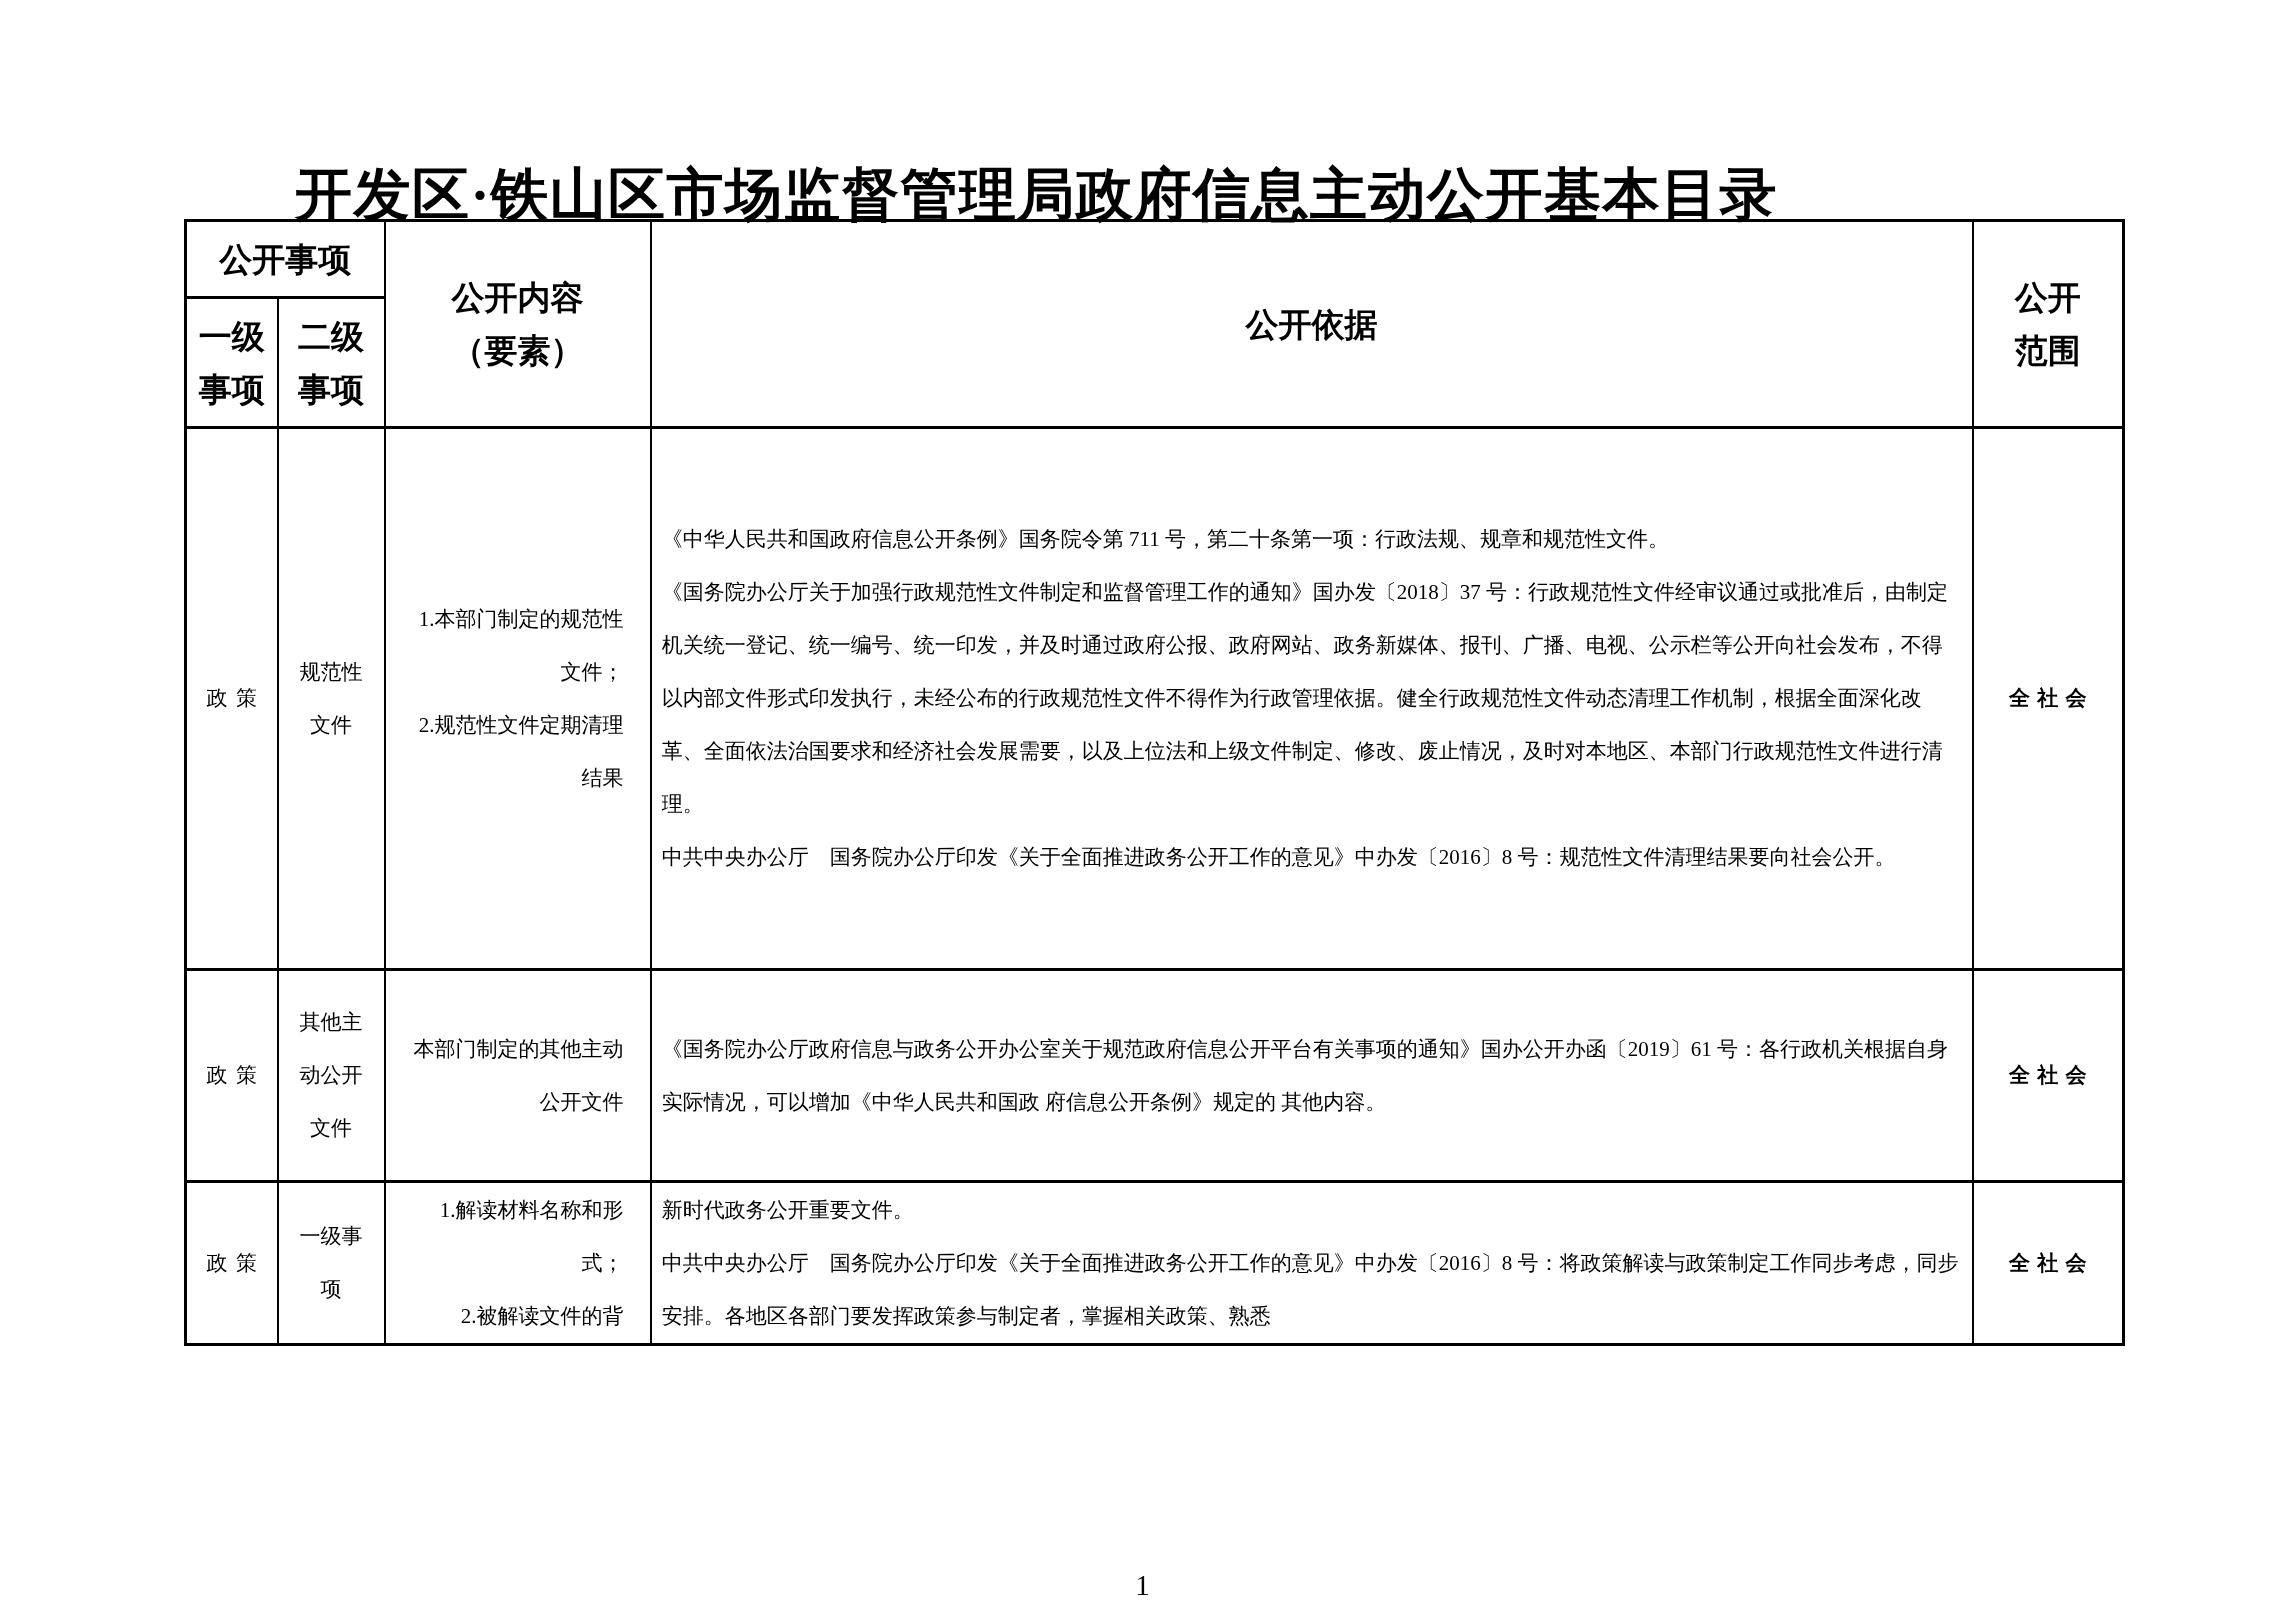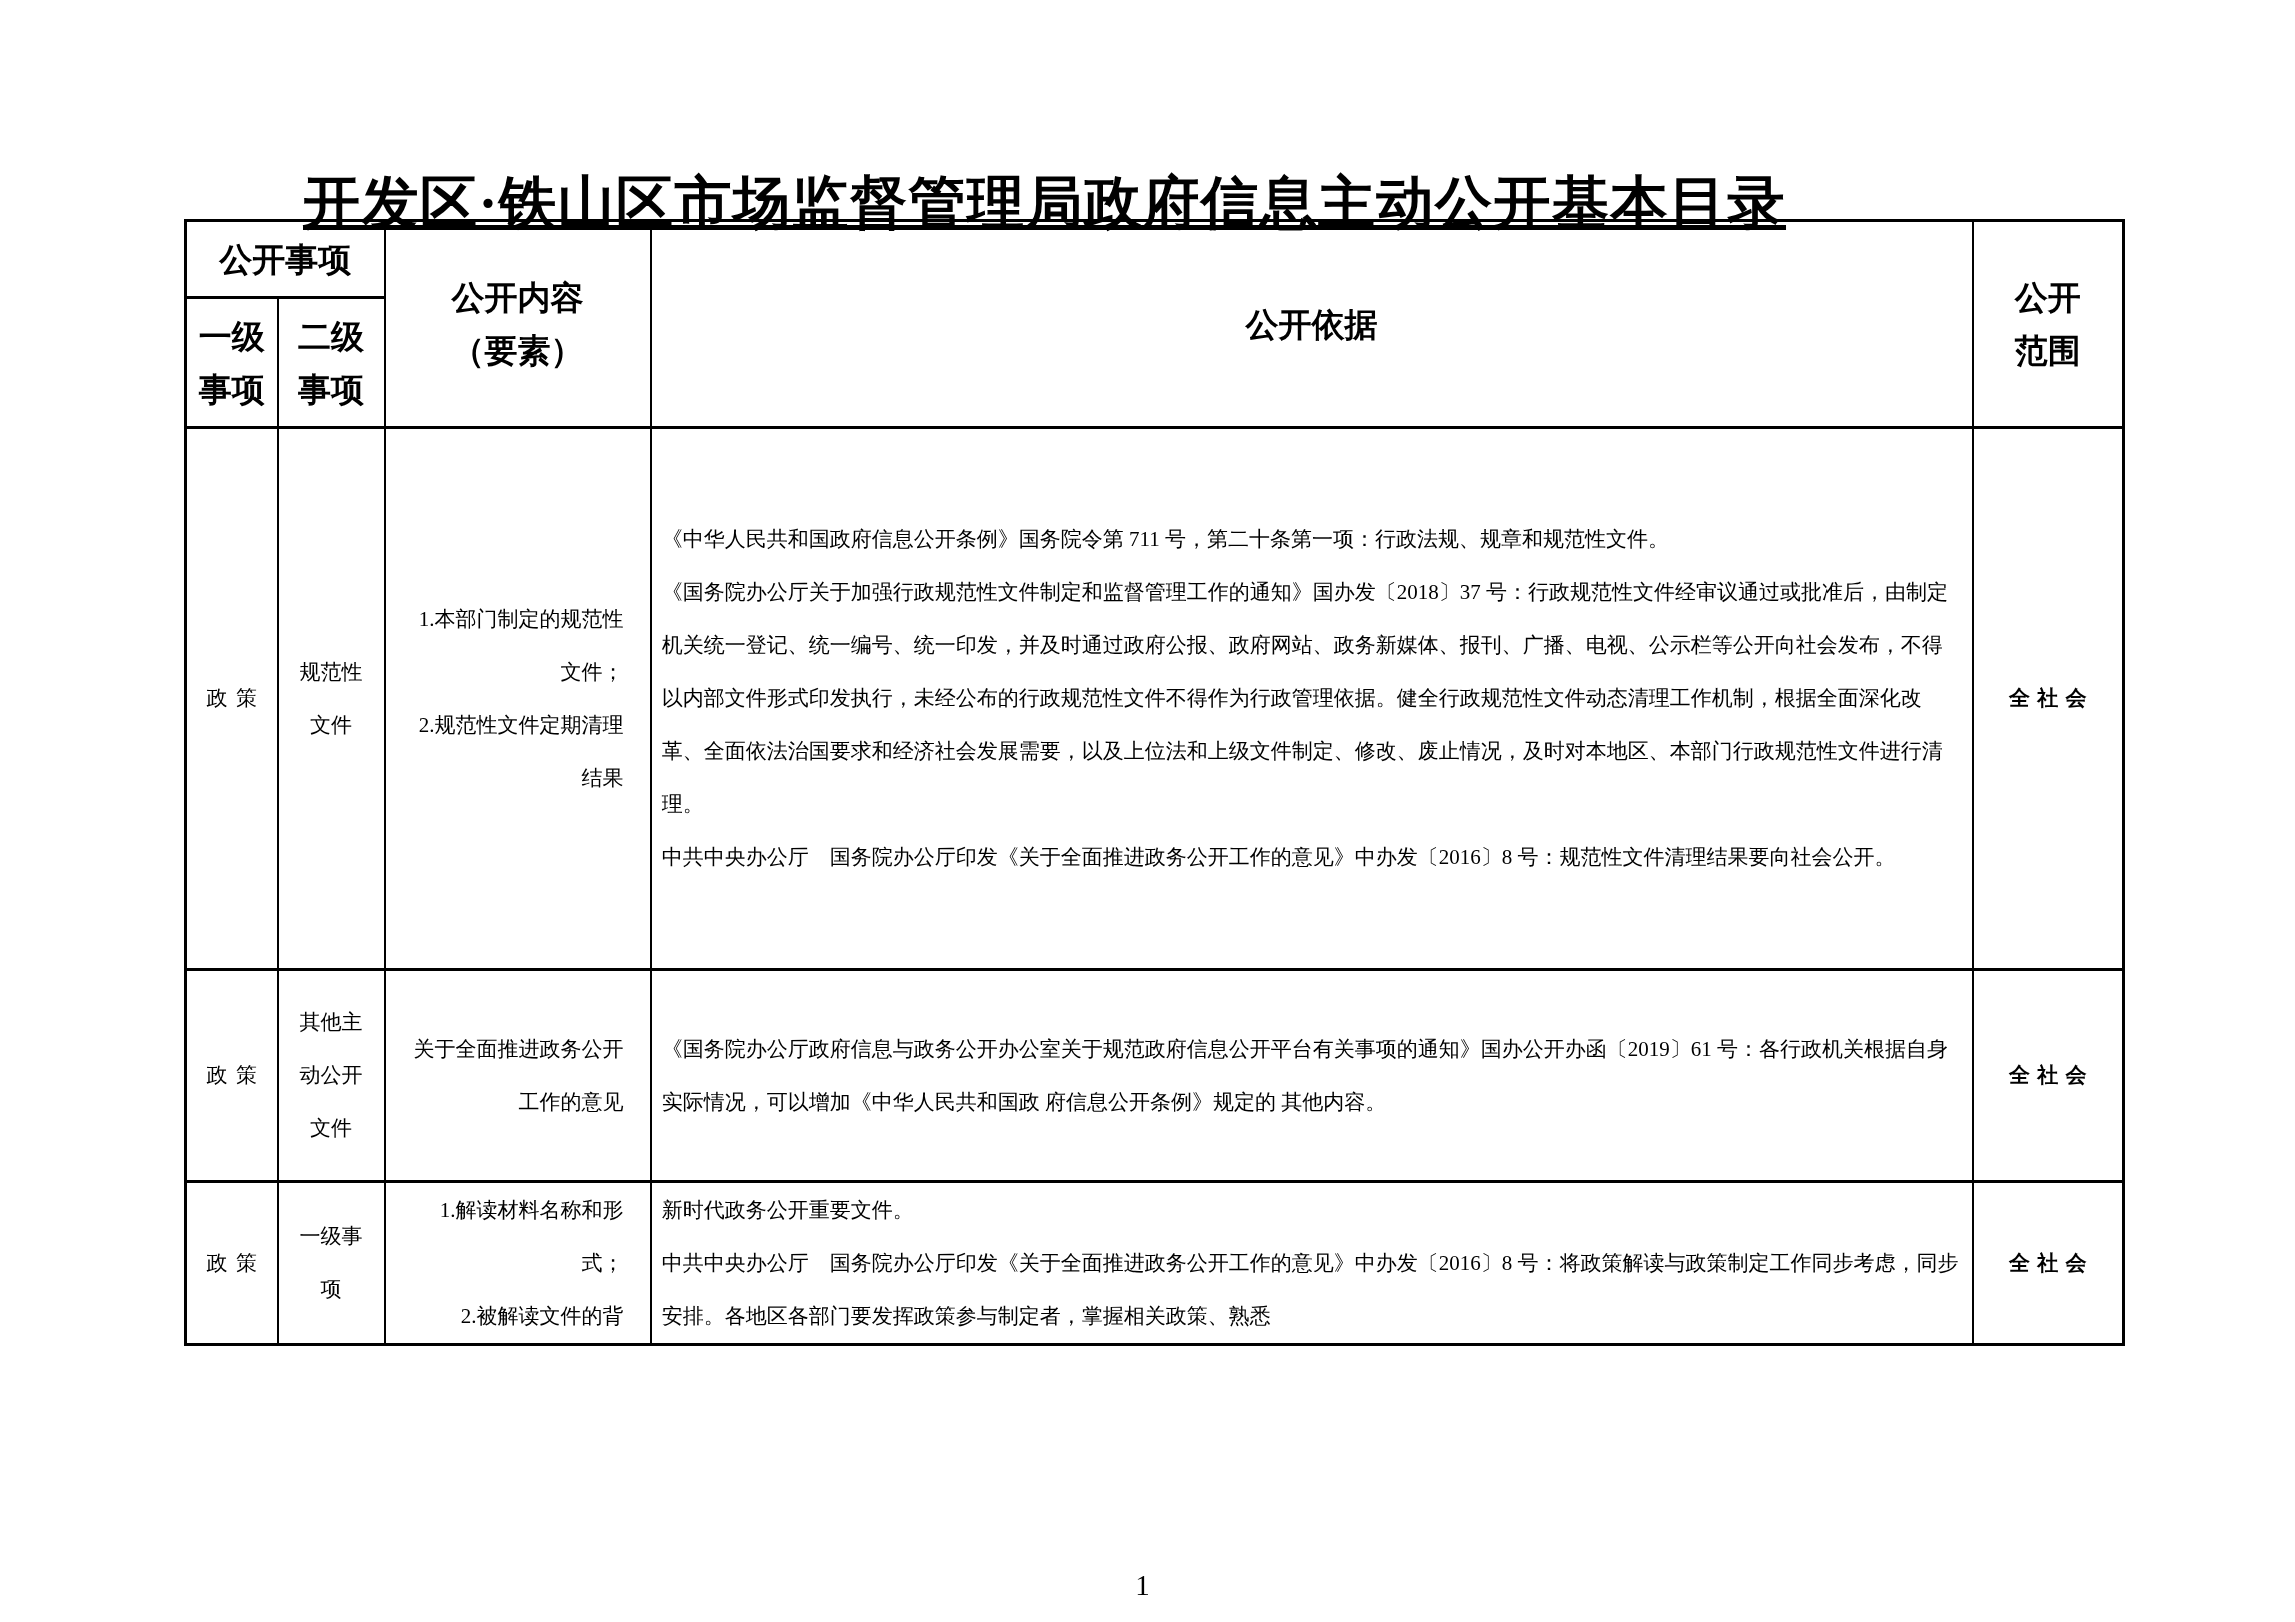--- a/index.html
+++ b/index.html
@@ -12,28 +12,27 @@
     height: 1623px;
     position: relative;
     overflow: hidden;
     font-family: "Liberation Serif", "DejaVu Serif", serif;
     color: #000;
   }
   .title {
     position: absolute;
     left: 286px;
     top: 147px;
-    margin: 17px;
+    margin: 9px;
     font-size: 57px;
     line-height: 77px;
     font-weight: 700;
     letter-spacing: 1.5px;
     font-family: "Liberation Serif", "DejaVu Serif", serif;
     white-space: nowrap;
-    text-decoration: underline;
   }
   table.catalog {
     position: absolute;
     left: 184px;
     top: 219px;
     width: 1938px;
     border-collapse: collapse;
     table-layout: fixed;
     border: 3.6px solid #000;
   }
@@ -137,21 +136,21 @@
 2.规范性文件定期清理结果</td>
         <td class="body-cell basis-cell pre">《中华人民共和国政府信息公开条例》国务院令第 711 号，第二十条第一项：行政法规、规章和规范性文件。
 《国务院办公厅关于加强行政规范性文件制定和监督管理工作的通知》国办发〔2018〕37 号：行政规范性文件经审议通过或批准后，由制定机关统一登记、统一编号、统一印发，并及时通过政府公报、政府网站、政务新媒体、报刊、广播、电视、公示栏等公开向社会发布，不得以内部文件形式印发执行，未经公布的行政规范性文件不得作为行政管理依据。健全行政规范性文件动态清理工作机制，根据全面深化改革、全面依法治国要求和经济社会发展需要，以及上位法和上级文件制定、修改、废止情况，及时对本地区、本部门行政规范性文件进行清理。
 中共中央办公厅　国务院办公厅印发《关于全面推进政务公开工作的意见》中办发〔2016〕8 号：规范性文件清理结果要向社会公开。</td>
         <td class="body-cell scope-cell">全社会</td>
       </tr>
 
       <tr class="hrow row-2">
         <td class="body-cell level1-cell">政策</td>
         <td class="body-cell level2-cell">其他主动公开文件</td>
-        <td class="body-cell content-cell pre">关于全面推进政务公开工作的意见</td>
+        <td class="body-cell content-cell pre">本部门制定的其他主动公开文件</td>
         <td class="body-cell basis-cell pre">《国务院办公厅政府信息与政务公开办公室关于规范政府信息公开平台有关事项的通知》国办公开办函〔2019〕61 号：各行政机关根据自身实际情况，可以增加《中华人民共和国政 府信息公开条例》规定的 其他内容。</td>
         <td class="body-cell scope-cell">全社会</td>
       </tr>
 
       <tr class="hrow row-3">
         <td class="body-cell level1-cell">政策</td>
         <td class="body-cell level2-cell">一级事项</td>
         <td class="body-cell content-cell pre">1.解读材料名称和形式；
 2.被解读文件的背</td>
         <td class="body-cell basis-cell pre">新时代政务公开重要文件。

